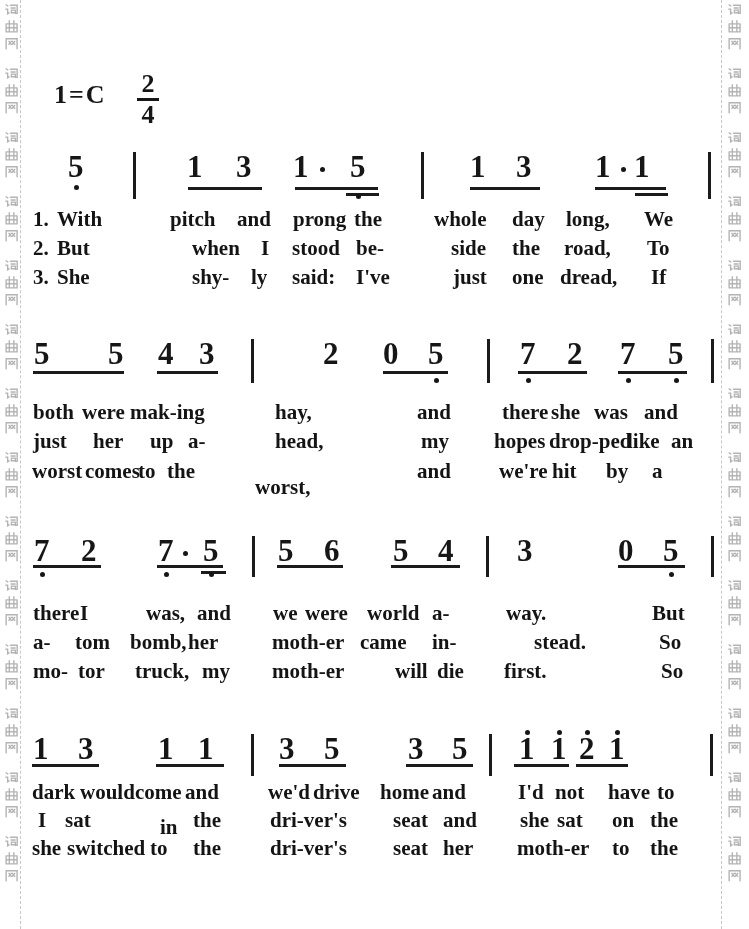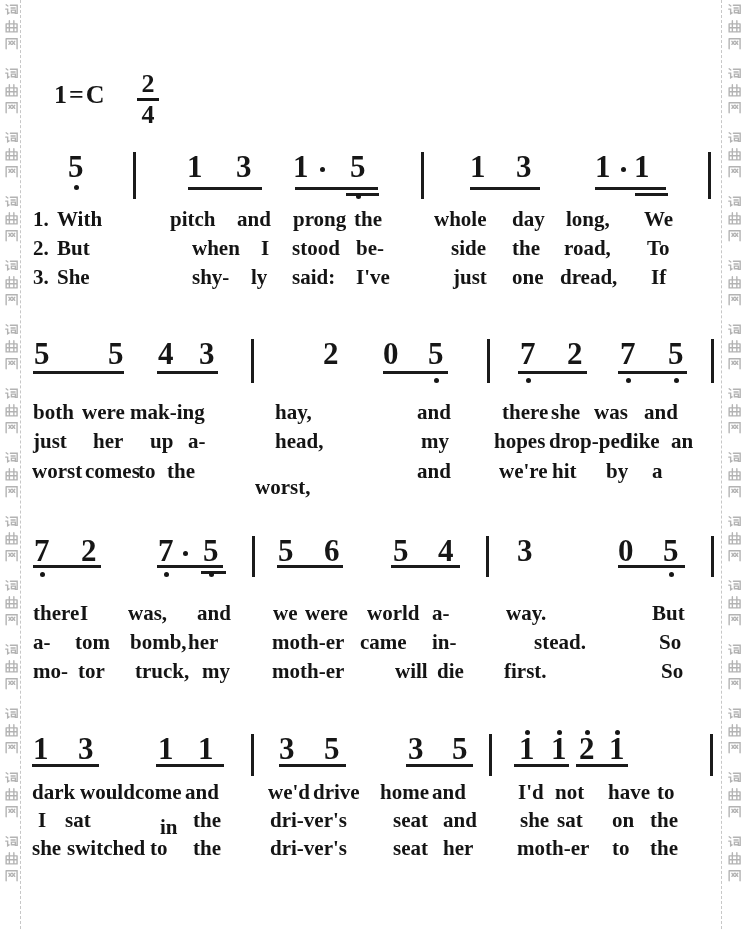--- a/index.html
+++ b/index.html
@@ -660,21 +660,21 @@
       <span class="num" style="left: 438px; top: 535px;">4</span>
       <span class="bline" style="left: 486px; top: 536px; height: 41px;"></span>
       <span class="num" style="left: 517px; top: 535px;">3</span>
       <span class="uline" style="left: 618px; top: 565px; width: 67px;"></span>
       <span class="num" style="left: 618px; top: 535px;">0</span>
       <span class="num" style="left: 663px; top: 535px;">5</span>
       <span class="ndot" style="left: 669px; top: 572px;"></span>
       <span class="bline" style="left: 711px; top: 536px; height: 41px;"></span>
       <span class="lyr" style="left: 33px; top: 603px;">there</span>
       <span class="lyr" style="left: 80px; top: 603px;">I</span>
-      <span class="lyr" style="left: 128px; top: 603px;">was,</span>
+      <span class="lyr" style="left: 146px; top: 603px;">was,</span>
       <span class="lyr" style="left: 197px; top: 603px;">and</span>
       <span class="lyr" style="left: 273px; top: 603px;">we</span>
       <span class="lyr" style="left: 305px; top: 603px;">were</span>
       <span class="lyr" style="left: 367px; top: 603px;">world</span>
       <span class="lyr" style="left: 432px; top: 603px;">a-</span>
       <span class="lyr" style="left: 506px; top: 603px;">way.</span>
       <span class="lyr" style="left: 652px; top: 603px;">But</span>
       <span class="lyr" style="left: 33px; top: 632px;">a-</span>
       <span class="lyr" style="left: 75px; top: 632px;">tom</span>
       <span class="lyr" style="left: 130px; top: 632px;">bomb,</span>

